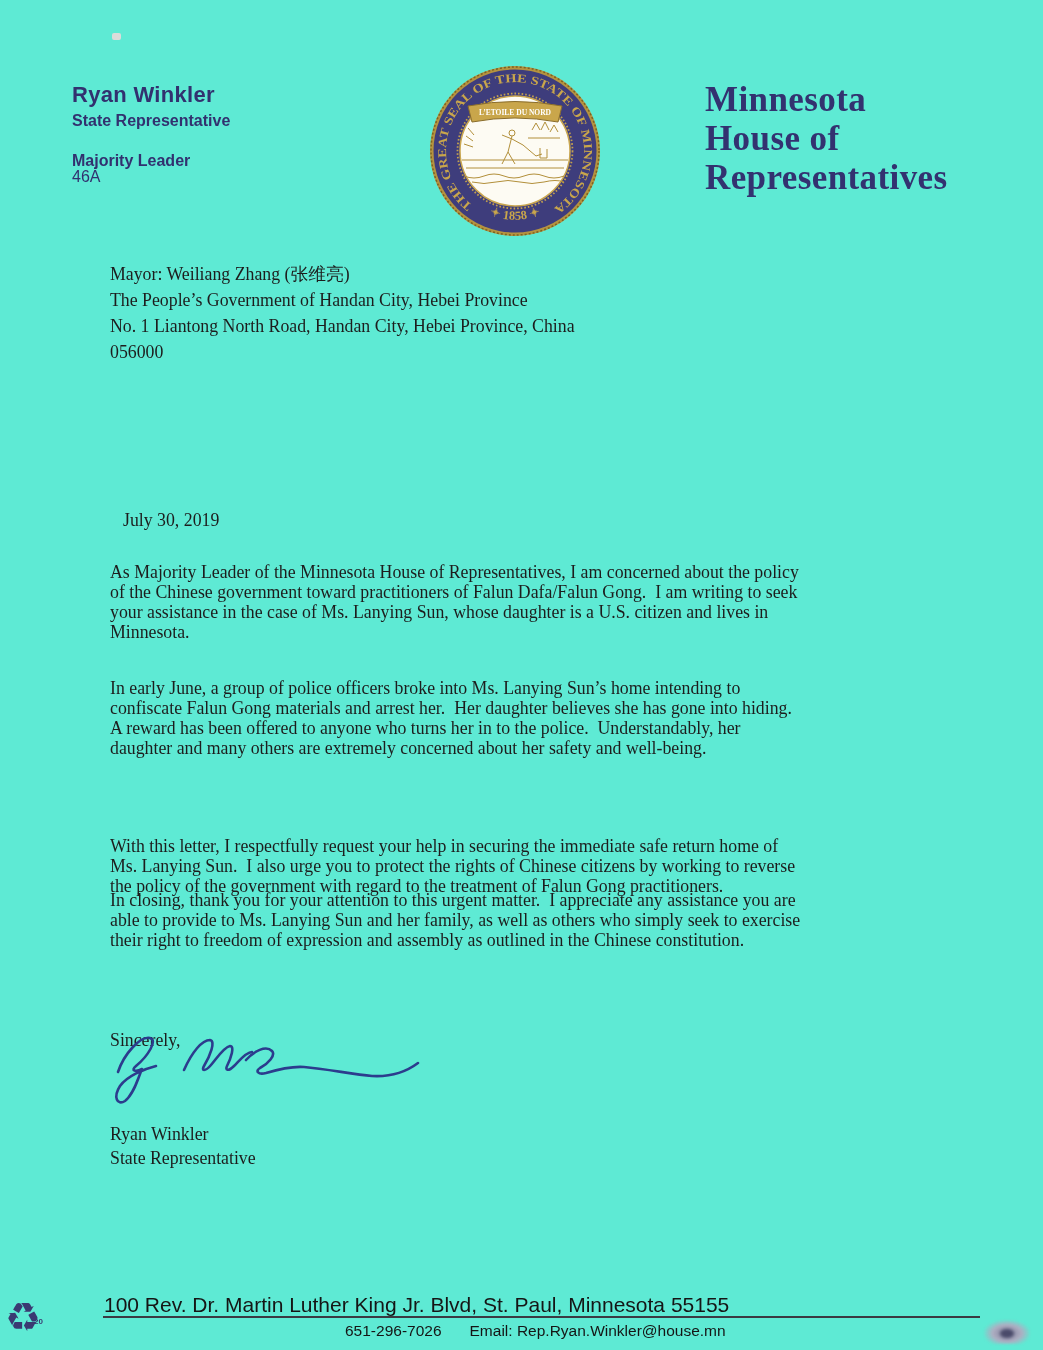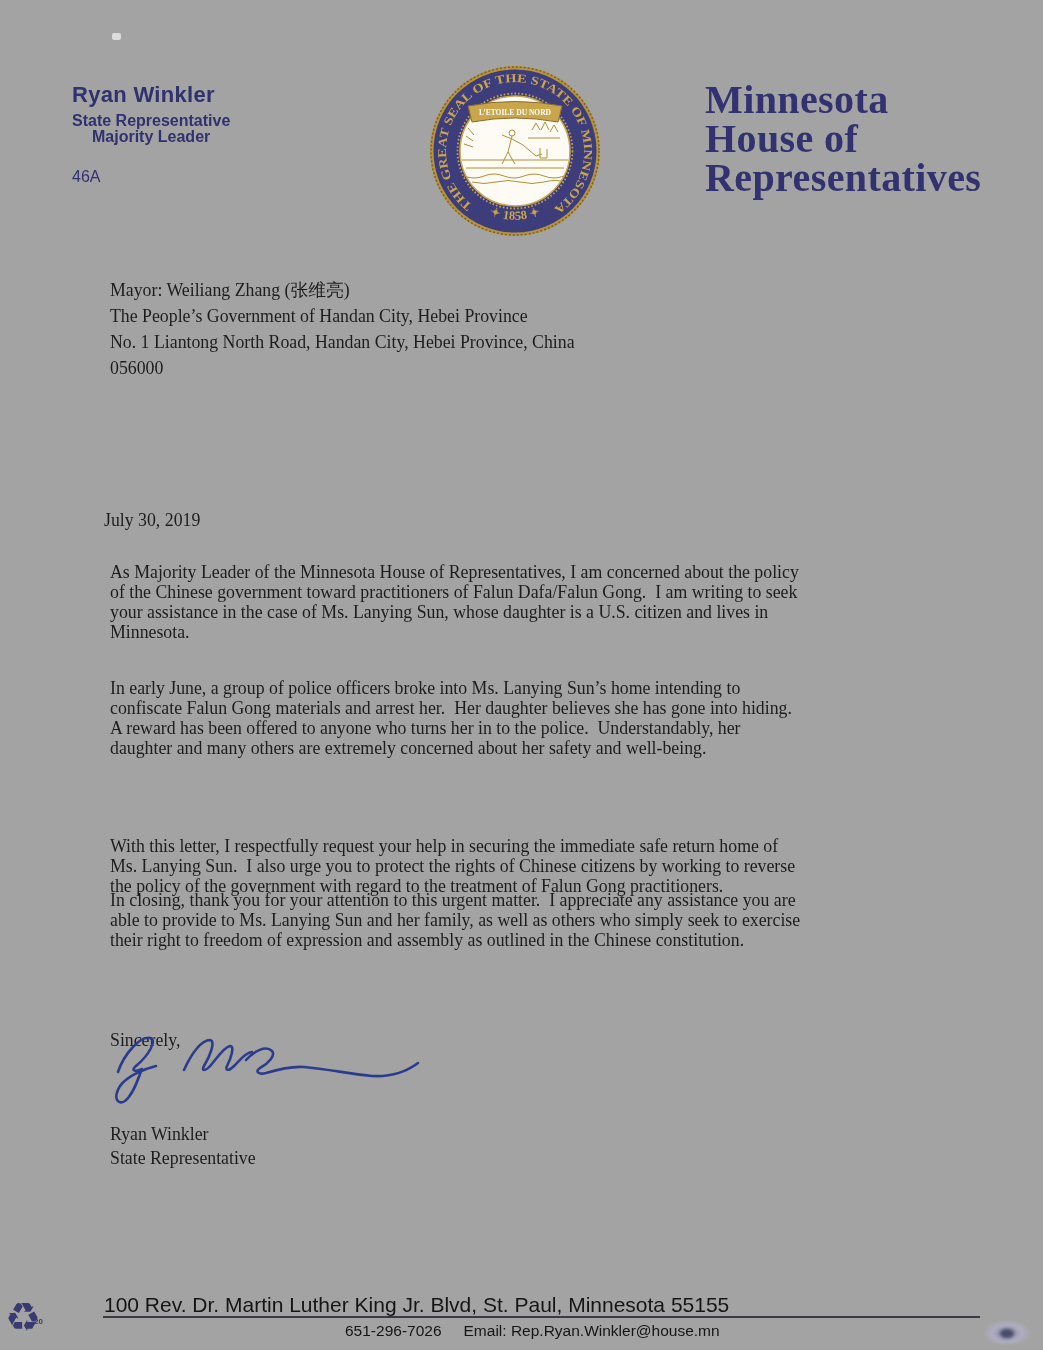--- a/index.html
+++ b/index.html
@@ -1,46 +1,46 @@
 <!DOCTYPE html>
 <html><head>
 <meta charset="utf-8">
 <style>
   html,body { margin:0; padding:0; background:#e8e8e8; }
   .page {
     position:relative; width:1043px; height:1350px; margin:0 auto;
-    background:#a3a3a3; overflow:hidden;
+    background:#5eead4; overflow:hidden;
     font-family:"Liberation Serif", serif; color:#1d1d1d;
   }
   .abs { position:absolute; }
 
   
   .sender { font-family:"Liberation Sans", sans-serif; color:#32316f; }
   .sender-name   { font-size:22px; font-weight:bold; letter-spacing:0.3px; }
   .sender-line   { font-size:16px; font-weight:bold; }
   .sender-dist   { font-size:16px; font-weight:500; }
   .org {
     font-family:"Liberation Serif", serif; color:#333270;
-    font-size:40px; font-weight:bold; line-height:39px; letter-spacing:0.4px;
+    font-size:35px; font-weight:bold; line-height:39px; letter-spacing:0.4px;
   }
 
   
   .addr  { font-size:17.8px; line-height:26px; white-space:nowrap; }
   .para  { font-size:17.8px; line-height:20px; white-space:nowrap; }
   .dateline { font-size:17.8px; }
   .close-line { font-size:17.8px; line-height:24px;margin-top:40px; }
 
   
   .footer-addr {
     font-family:"Liberation Sans", sans-serif; font-size:21px; color:#151515;
   }
   .footer-rule { background:#3a3a42; height:2px; }
   .footer-phone-row {
     font-family:"Liberation Sans", sans-serif; font-size:15.5px; color:#151515;
-    display:flex; gap:22px;
+    display:flex; gap:28px;
   }
   .recycle-glyph { font-family:"DejaVu Sans", sans-serif; font-size:40px; color:#3a3a72; line-height:40px; }
   .recycle-num {
     font-family:"Liberation Sans", sans-serif; font-size:8px; font-weight:bold; color:#3a3a72;
   }
 
   
   .artifact-a { width:9px; height:7px; background:#dcdcda; border-radius:2px; filter:blur(0.6px); }
   .artifact-b {
     width:46px; height:24px; filter:blur(1px);
@@ -57,21 +57,21 @@
 </head>
 <body>
 
 <div class="page">
 
   <div class="abs artifact-a" style="left:112px; top:33px;"></div>
 
   <div>
     <div class="abs sender sender-name" style="left:72px; top:82px;">Ryan Winkler</div>
     <div class="abs sender sender-line" style="left:72px; top:112px;">State Representative</div>
-    <div class="abs sender sender-line" style="left:72px; top:128px;margin-left:20px;">Majority Leader</div>
+    <div class="abs sender sender-line" style="left:72px; top:152px;">Majority Leader</div>
     <div class="abs sender sender-dist" style="left:72px; top:168px;">46A</div>
 
     <svg class="abs" style="left:428px; top:64px;" width="174" height="174" viewBox="0 0 174 174">
 
       <circle cx="87" cy="87" r="85" fill="#b6933f"></circle>
       <circle cx="87" cy="87" r="84" fill="none" stroke="#7c6222" stroke-width="1.5" stroke-dasharray="2 2"></circle>
 
       <circle cx="87" cy="87" r="81.5" fill="#3e3d7c"></circle>
 
       <circle cx="87" cy="87" r="57.5" fill="none" stroke="#c3a04f" stroke-width="1.8" stroke-dasharray="1.6 2"></circle>
@@ -107,23 +107,23 @@
       </g>
     </svg>
 
     <div class="abs org" style="left:705px; top:80px;">
       <div>Minnesota</div>
       <div>House of</div>
       <div>Representatives</div>
     </div>
   </div>
 
-  <div class="abs addr" style="left:110px; top:277px;">Mayor: Weiliang Zhang (张维亮)<br>The People’s Government of Handan City, Hebei Province<br>No. 1 Liantong North Road, Handan City, Hebei Province, China<br>056000</div>
+  <div class="abs addr" style="left:110px; top:261px;">Mayor: Weiliang Zhang (张维亮)<br>The People’s Government of Handan City, Hebei Province<br>No. 1 Liantong North Road, Handan City, Hebei Province, China<br>056000</div>
 
-  <div class="abs dateline" style="left:104px; top:510px;">July 30, 2019</div>
+  <div class="abs dateline" style="left:123px; top:510px;">July 30, 2019</div>
 
   <div class="abs para" style="left:110px; top:562px;">As Majority Leader of the Minnesota House of Representatives, I am concerned about the policy<br>of the Chinese government toward practitioners of Falun Dafa/Falun Gong.&nbsp; I am writing to seek<br>your assistance in the case of Ms. Lanying Sun, whose daughter is a U.S. citizen and lives in<br>Minnesota.</div>
   <div class="abs para" style="left:110px; top:678px;">In early June, a group of police officers broke into Ms. Lanying Sun’s home intending to<br>confiscate Falun Gong materials and arrest her.&nbsp; Her daughter believes she has gone into hiding.<br>A reward has been offered to anyone who turns her in to the police.&nbsp; Understandably, her<br>daughter and many others are extremely concerned about her safety and well-being.</div>
   <div class="abs para" style="left:110px; top:796px;margin-top:40px;">With this letter, I respectfully request your help in securing the immediate safe return home of<br>Ms. Lanying Sun.&nbsp; I also urge you to protect the rights of Chinese citizens by working to reverse<br>the policy of the government with regard to the treatment of Falun Gong practitioners.</div>
   <div class="abs para" style="left:110px; top:890px;">In closing, thank you for your attention to this urgent matter.&nbsp; I appreciate any assistance you are<br>able to provide to Ms. Lanying Sun and her family, as well as others who simply seek to exercise<br>their right to freedom of expression and assembly as outlined in the Chinese constitution.</div>
 
   <div class="abs close-line" style="left:110px; top:988px;">Sincerely,</div>
 
   <svg class="abs sig-svg" style="left:100px; top:1014px;" width="330" height="92" viewBox="0 0 330 92">
     <path d="M18,58 C24,40 40,22 50,24 C58,26 48,42 36,52 C30,57 36,58 42,55 C38,64 34,80 25,87 C17,92 13,83 20,72 C27,62 44,55 56,52"></path>

